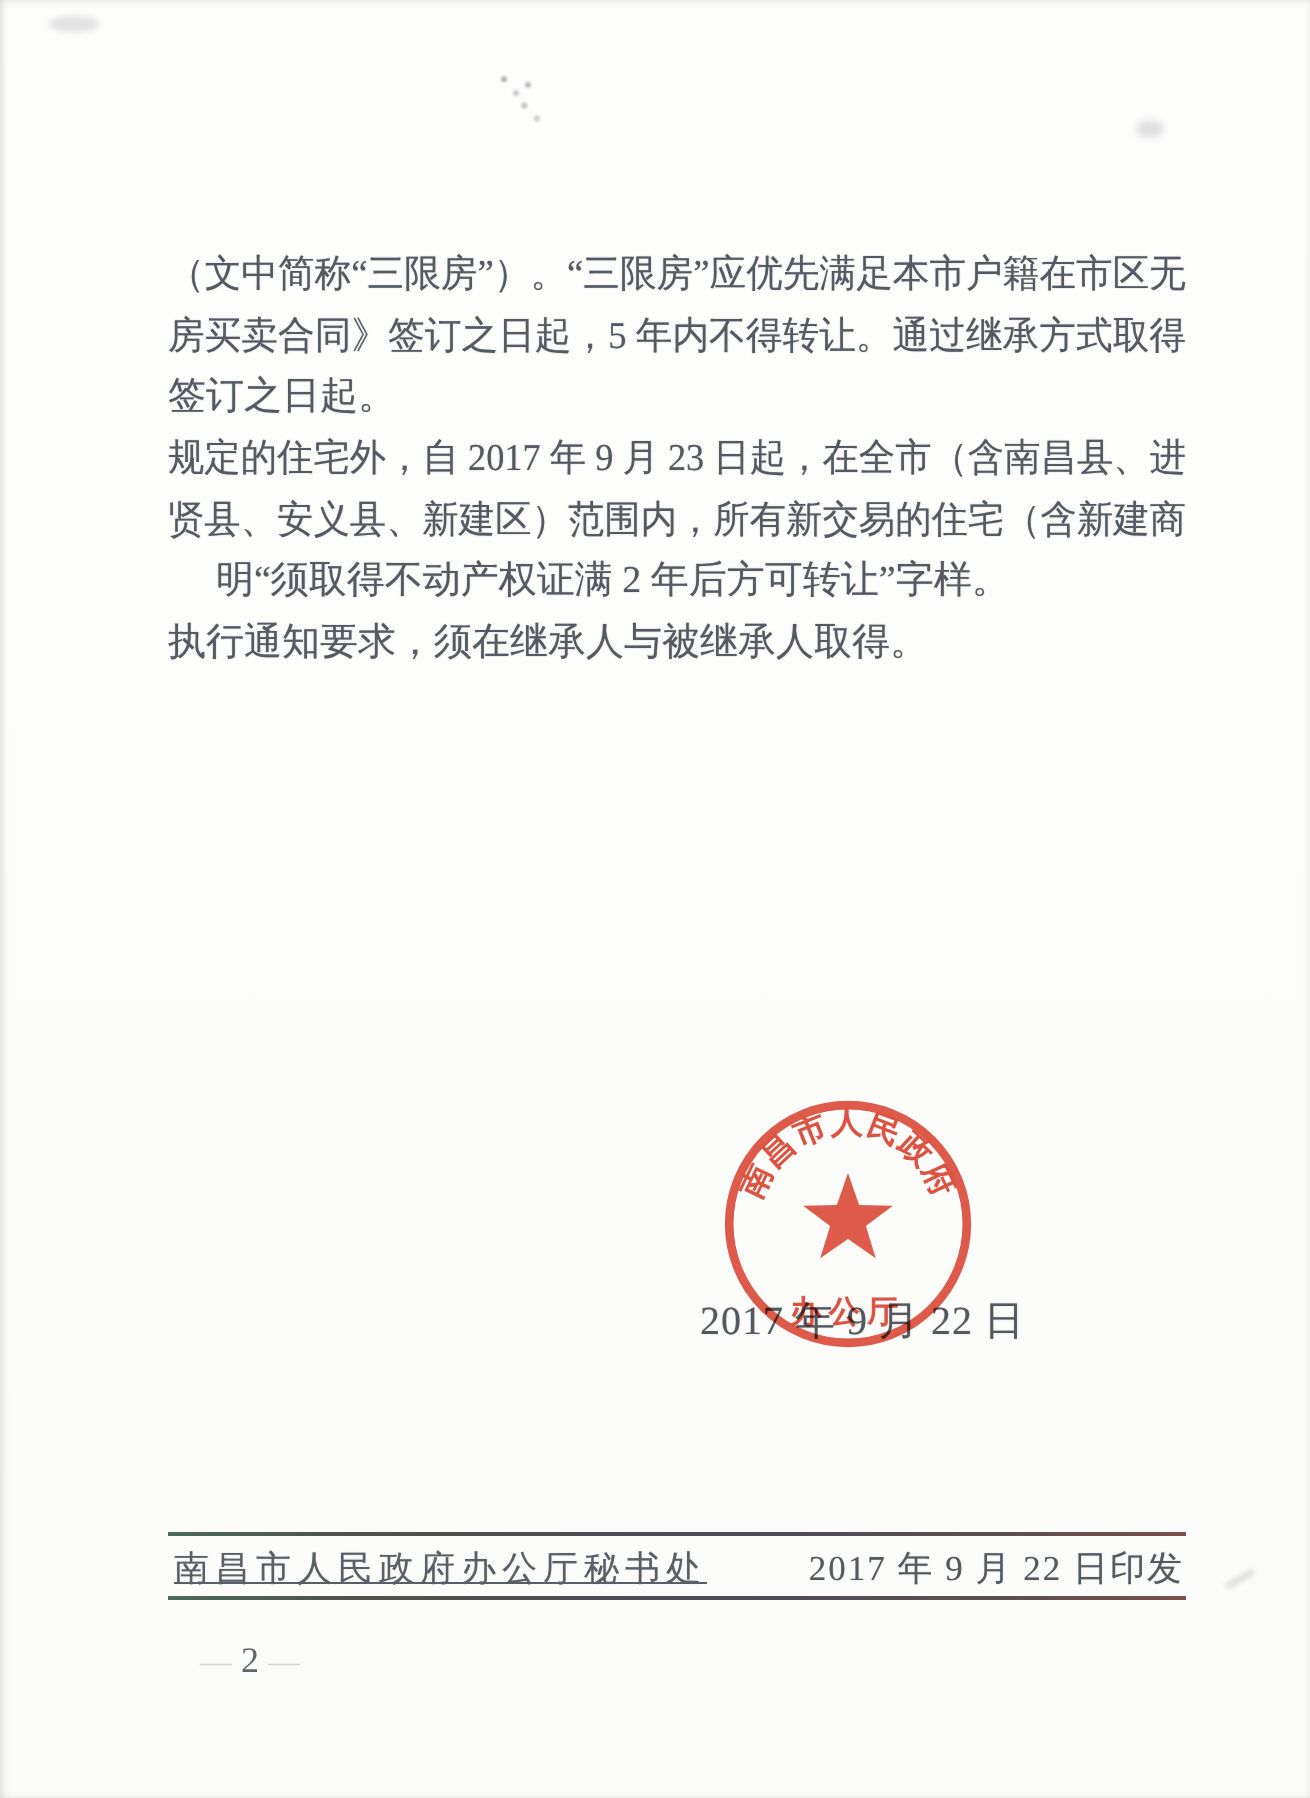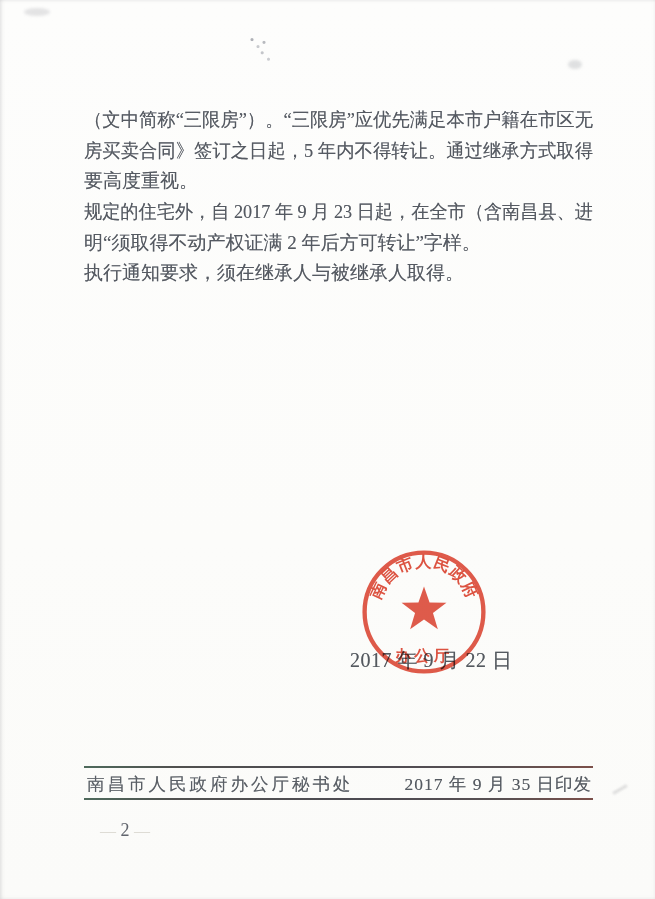--- a/index.html
+++ b/index.html
@@ -30,21 +30,21 @@
         background: radial-gradient(circle at 40% 30%, rgba(90,95,110,0.35) 1px, transparent 2px),
                     radial-gradient(circle at 75% 70%, rgba(90,95,110,0.3) 1px, transparent 2px);
         filter: blur(0.5px); }
   .s4 { left: 568px; top: 60px; width: 14px; height: 9px;
         background: rgba(120,122,130,0.22); filter: blur(1.8px); border-radius: 50%; }
   .s5 { left: 612px; top: 788px; width: 16px; height: 3px;
         background: rgba(130,130,135,0.25); filter: blur(1.2px); transform: rotate(-30deg); }
 
   
   .doc-body {
-    position: absolute; left: 84px; top: 107px; width: 509px;
+    position: absolute; left: 84px; top: 124px; width: 509px;
     color: #555a62;
     font-size: 19px;
     text-shadow: 0 0 0.6px rgba(85,90,98,0.55);
   }
   .line { height: 30.7px; overflow: visible; white-space: nowrap; box-sizing: border-box; }
   .line .fit { display: inline-block; transform-origin: 0 60%; white-space: nowrap; }
   .line.indent { padding-left: 42px; }
   .b { font-weight: bold; color: #474b53; }
 
   
@@ -61,20 +61,21 @@
 
   
   .rule { position: absolute; left: 84px; width: 509px; height: 2px;
           background: linear-gradient(90deg, #4e6a5c, #50504f 18%, #4d4b52 55%, #585052 82%, #7c504a); }
   .rule-top { top: 766px; }
   .rule-bottom { top: 798px; }
   .footer-left {
     position: absolute; left: 87px; top: 772px;
     font-size: 17.5px; color: #5a5f66; letter-spacing: 3px;
     text-shadow: 0 0 0.5px rgba(90,95,102,0.5);
+    text-decoration: underline;
   }
   .footer-right {
     position: absolute; right: 63px; top: 772px;
     font-size: 17.5px; color: #555a61; letter-spacing: 1px;
     text-shadow: 0 0 0.5px rgba(90,95,102,0.5);
   }
   .page-number {
     position: absolute; left: 100px; top: 820px;
     font-size: 18px; color: #61656d;
   }
@@ -87,38 +88,39 @@
 
   <div class="smudge s1"></div>
   <div class="smudge s2"></div>
   <div class="smudge s3"></div>
   <div class="smudge s4"></div>
   <div class="smudge s5"></div>
 
   <div class="doc-body">
     <div class="line"><span class="fit" style="transform: scaleX(0.9645);">（文中简称“三限房”）。“三限房”应优先满足本市户籍在市区无</span></div>
     <div class="line"><span class="fit" style="transform: scaleX(0.965386);">房买卖合同》签订之日起，5 年内不得转让。通过继承方式取得</span></div>
-    <div class="line para-end"><span class="fit" style="transform: scaleX(1);">要高度重视。</span></div>
+    <div class="line para-end"><span class="fit" style="transform: scaleX(1);">签订之日起。</span></div>
     <div class="line"><span class="fit" style="transform: scaleX(0.956767);">规定的住宅外，自 2017 年 9 月 23 日起，在全市（含南昌县、进</span></div>
-    <div class="line para-end"><span class="fit" style="transform: scaleX(1);">明“须取得不动产权证满 2 年后方可转让”字样。</span></div>
+    <div class="line"><span class="fit" style="transform: scaleX(0.956767);">贤县、安义县、新建区）范围内，所有新交易的住宅（含新建商</span></div>
+    <div class="line para-end"><span class="fit" style="transform: scaleX(1); margin-left: 24px;">明“须取得不动产权证满 2 年后方可转让”字样。</span></div>
     <div class="line para-end"><span class="fit" style="transform: scaleX(1);">执行通知要求，须在继承人与被继承人取得。</span></div>
   </div>
 
   <div class="date-line">2017 年 9 月 22 日</div>
 
   <svg class="seal" viewBox="0 0 140 140" xmlns="http://www.w3.org/2000/svg">
     <circle cx="70" cy="70" r="63" fill="none" stroke="#dd4532" stroke-width="4.6" opacity="0.96"></circle>
     <path id="sealArc" d="M 29.3 95.4 A 48 48 0 1 1 110.7 95.4" fill="none"></path>
     <text font-size="17" fill="#dd4532" font-weight="bold" letter-spacing="1">
       <textPath href="#sealArc" startOffset="50%" text-anchor="middle" lengthAdjust="spacing">南昌市人民政府</textPath>
     </text>
     <polygon fill="#dd4532" opacity="0.95" points="70,43 75.9,59.9 93.8,60.3 79.5,71.1 84.7,88.2 70,78 55.3,88.2 60.5,71.1 46.2,60.3 64.1,59.9"></polygon>
     <text x="70" y="122" text-anchor="middle" font-size="16.5" fill="#dd4532" font-weight="bold" letter-spacing="4">办公厅</text>
   </svg>
 
   <div class="rule rule-top"></div>
   <div class="footer-left">南昌市人民政府办公厅秘书处</div>
-  <div class="footer-right">2017 年 9 月 35 日印发</div>
+  <div class="footer-right">2017 年 9 月 22 日印发</div>
   <div class="rule rule-bottom"></div>
 
   <div class="page-number"><span class="dash">—</span> <span>2</span> <span class="dash">—</span></div>
 
 </div>
 
 </body></html>

